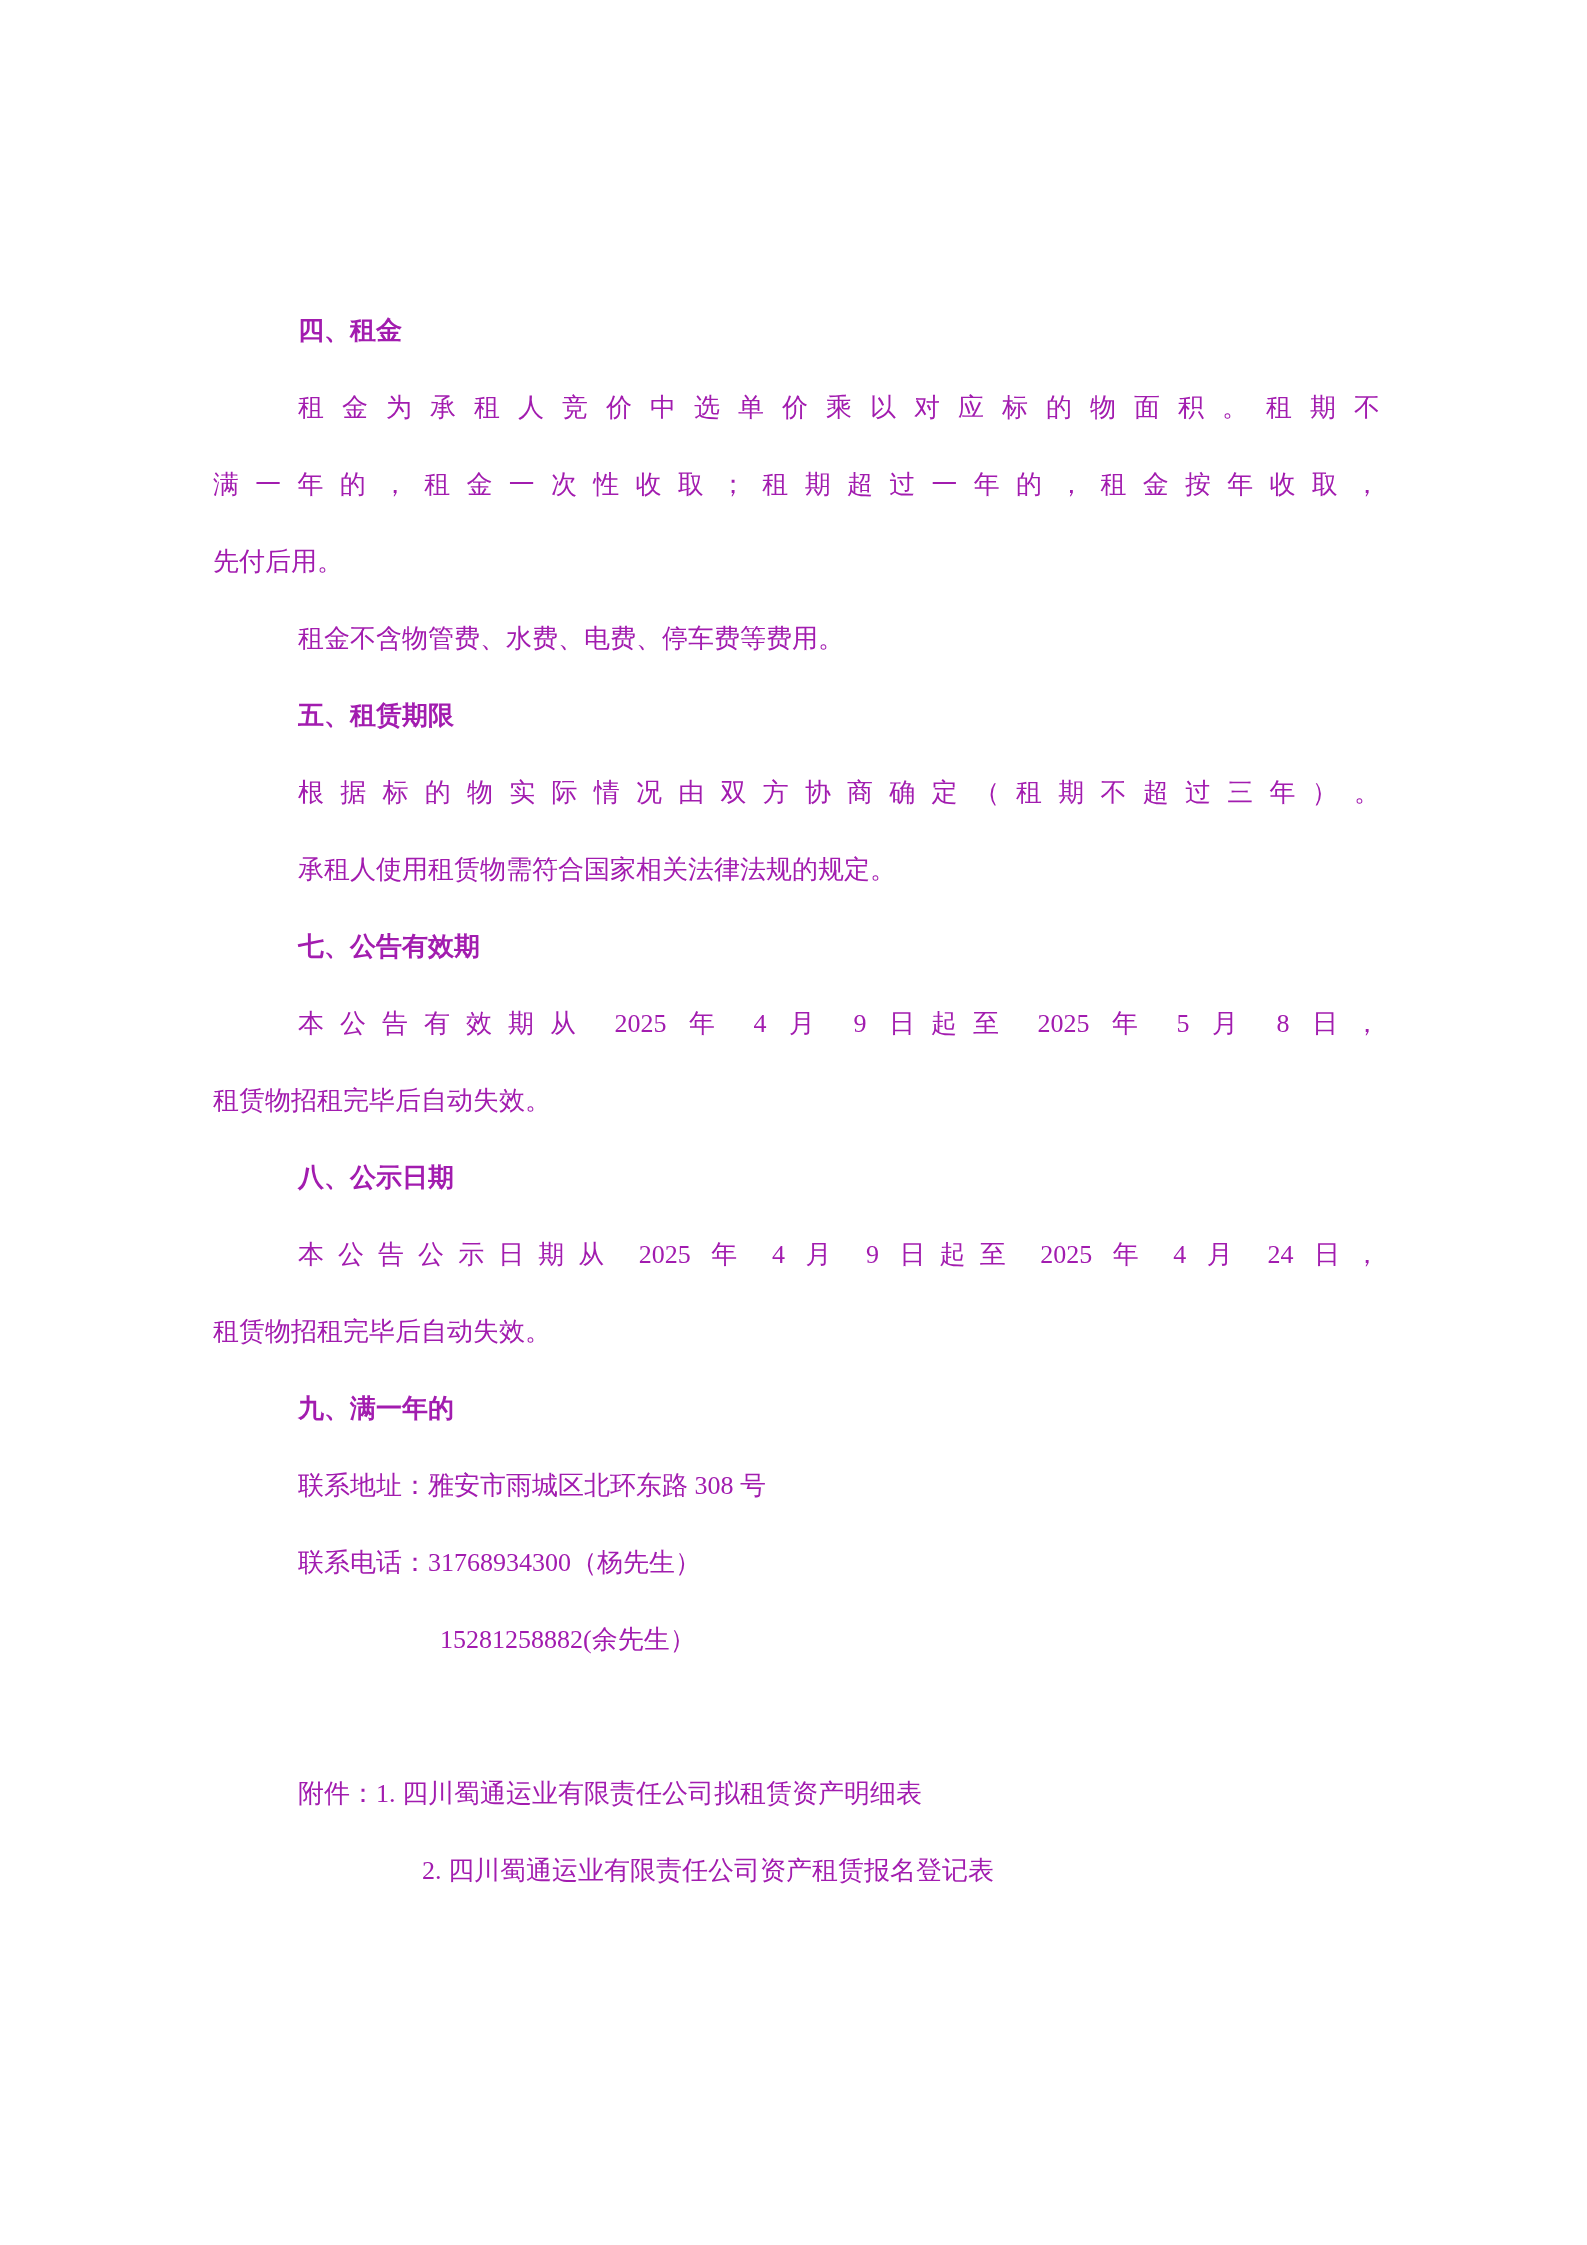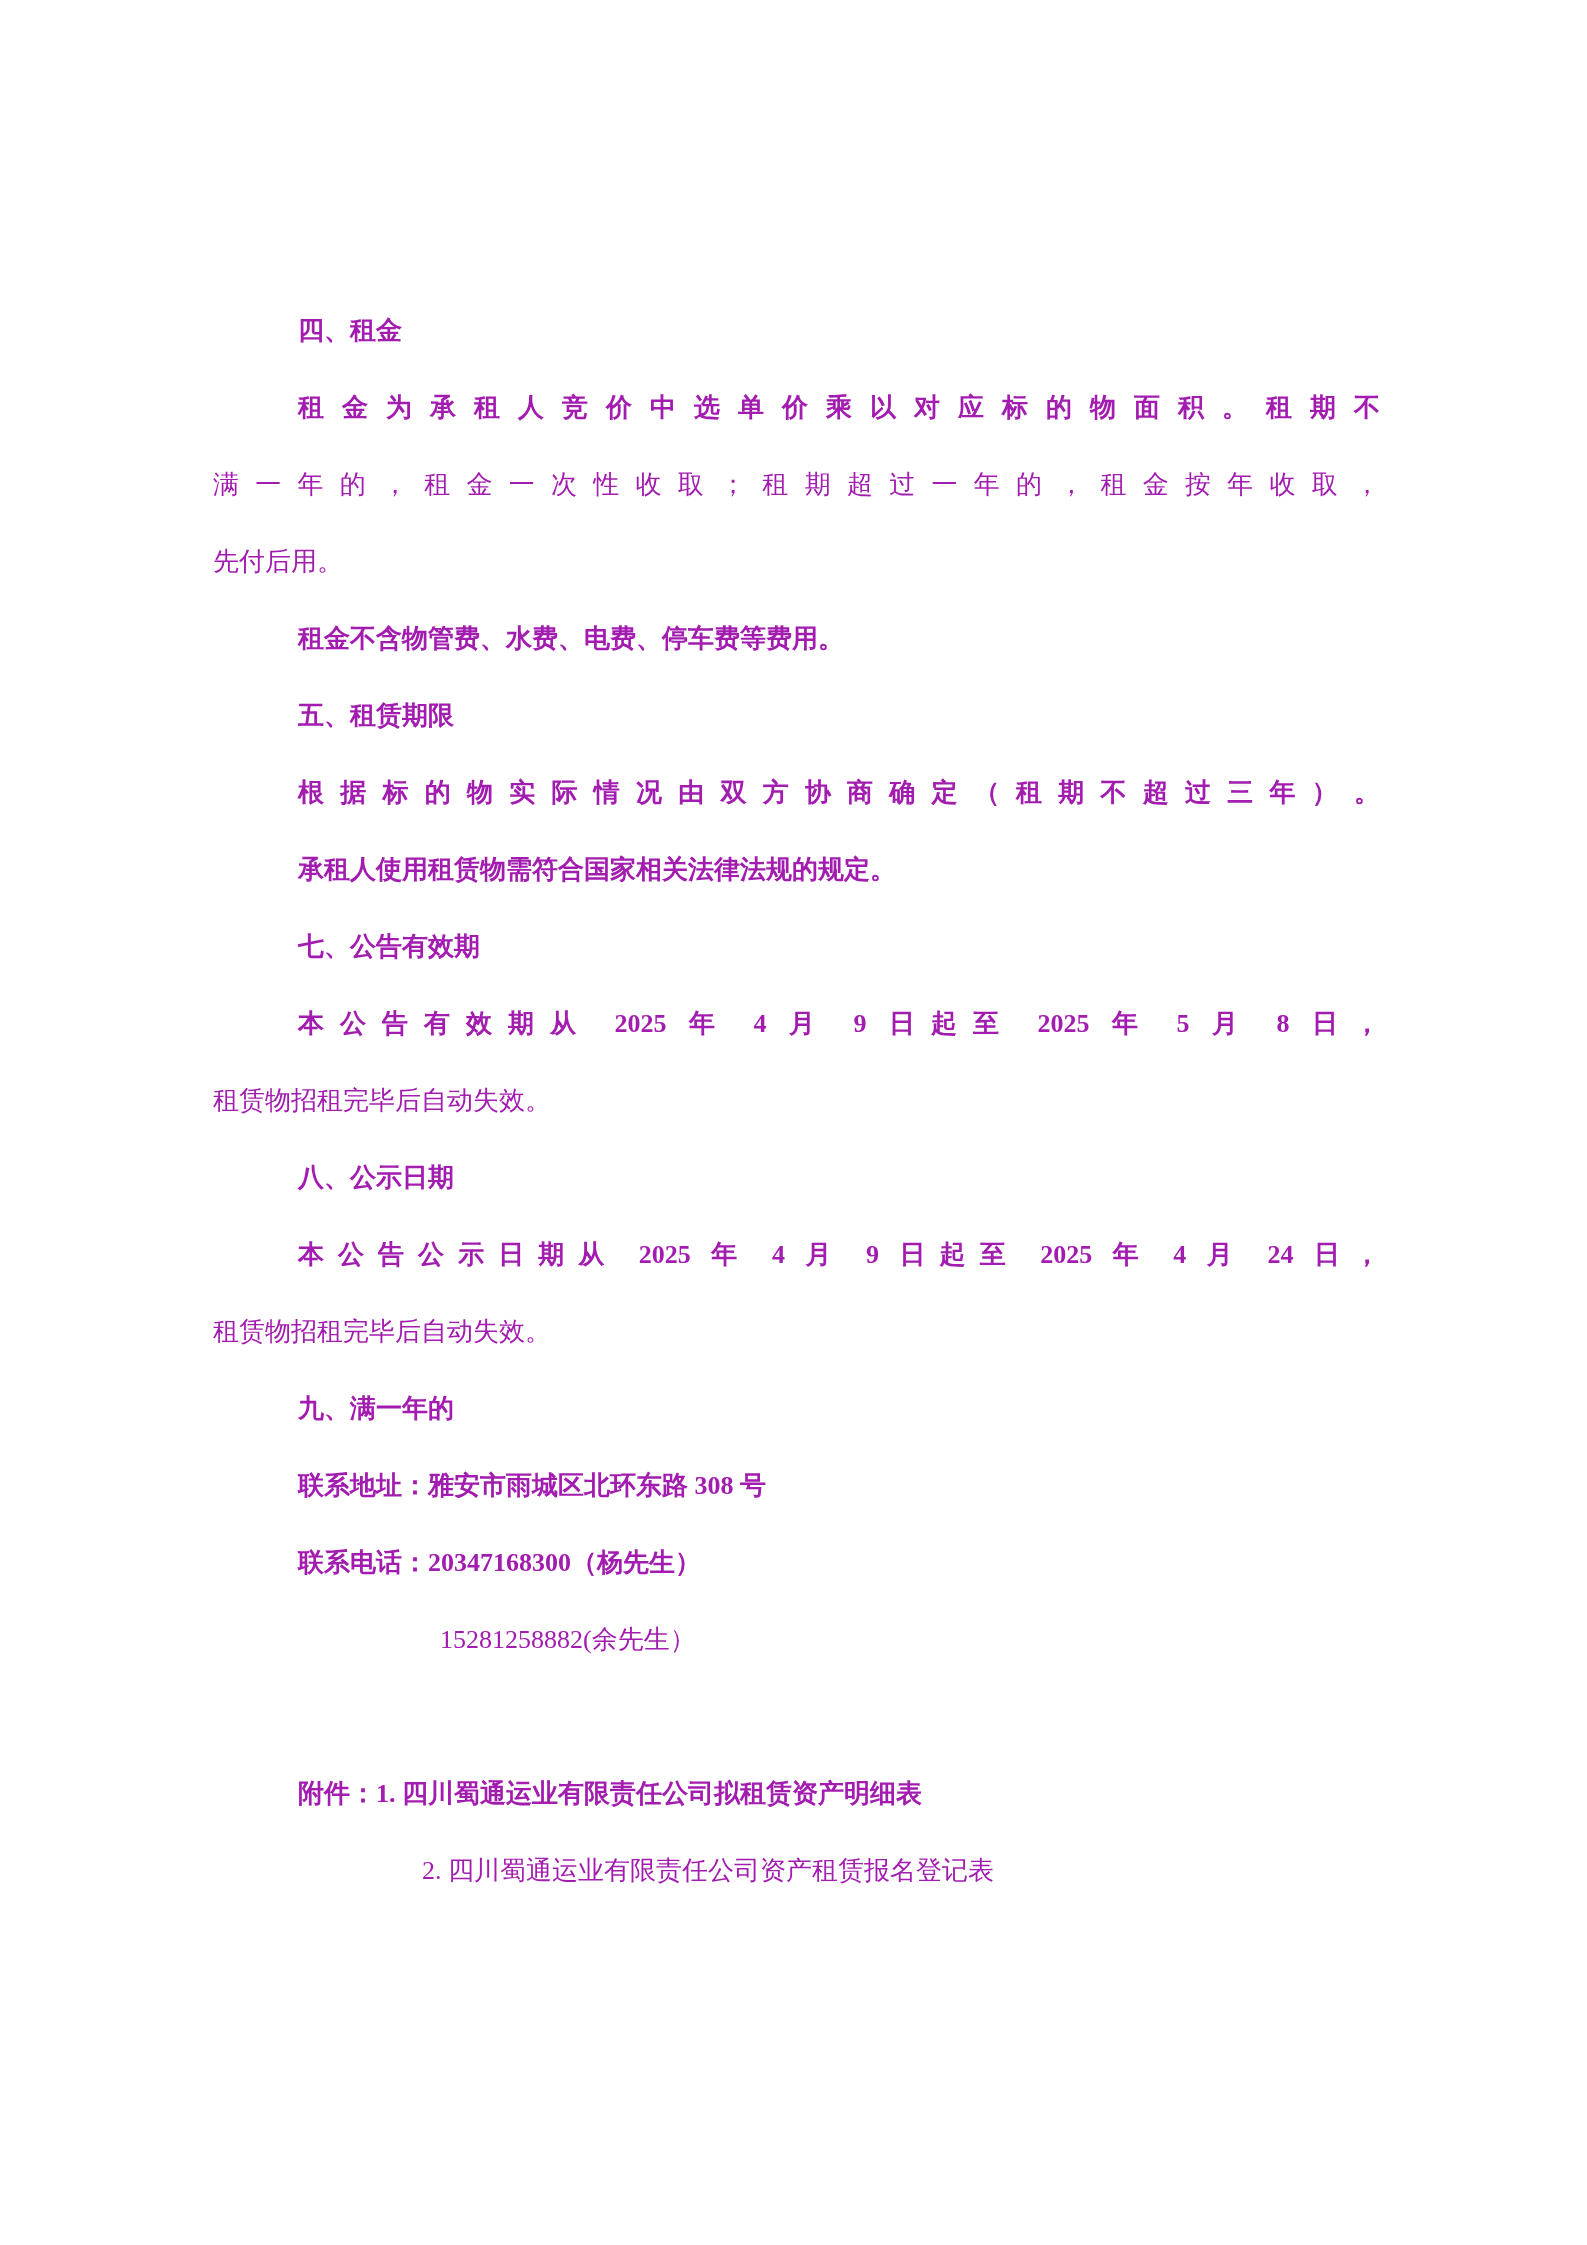--- a/index.html
+++ b/index.html
@@ -29,21 +29,21 @@
     font-size: 26px;
     color: #a21caf;
     font-family: "Liberation Serif", "DejaVu Serif", serif;
     white-space: pre;
   }
   .heading {
     font-family: "Liberation Sans", "DejaVu Sans", sans-serif;
     font-weight: 700;
     padding-left: 85px;
   }
-  .ind { padding-left: 85px; font-weight: bold; }
+  .ind { padding-left: 85px; }
   .ind-phone { padding-left: 227px; }
   .ind-att { padding-left: 209px; }
   .justify {
     white-space: normal;
     text-align: justify;
     text-align-last: justify;
   }
   .blank { height: 77px; }
 </style>
 </head>
@@ -60,19 +60,19 @@
     <div class="line ind justify">根据标的物实际情况由双方协商确定（租期不超过三年）。</div>
     <div class="line ind">承租人使用租赁物需符合国家相关法律法规的规定。</div>
     <div class="line heading">七、公告有效期</div>
     <div class="line ind justify">本公告有效期从 2025 年 4 月 9 日起至 2025 年 5 月 8 日，</div>
     <div class="line">租赁物招租完毕后自动失效。</div>
     <div class="line heading">八、公示日期</div>
     <div class="line ind justify">本公告公示日期从 2025 年 4 月 9 日起至 2025 年 4 月 24 日，</div>
     <div class="line">租赁物招租完毕后自动失效。</div>
     <div class="line heading">九、满一年的</div>
     <div class="line ind">联系地址：雅安市雨城区北环东路 308 号</div>
-    <div class="line ind">联系电话：20347168300（杨先生）</div>
+    <div class="line ind">联系电话：31768934300（杨先生）</div>
     <div class="line ind-phone">15281258882(余先生）</div>
     <div class="line blank"></div>
     <div class="line ind">附件：1. 四川蜀通运业有限责任公司拟租赁资产明细表</div>
     <div class="line ind-att">2. 四川蜀通运业有限责任公司资产租赁报名登记表</div>
   </div>
 </div>
 
 </body></html>

